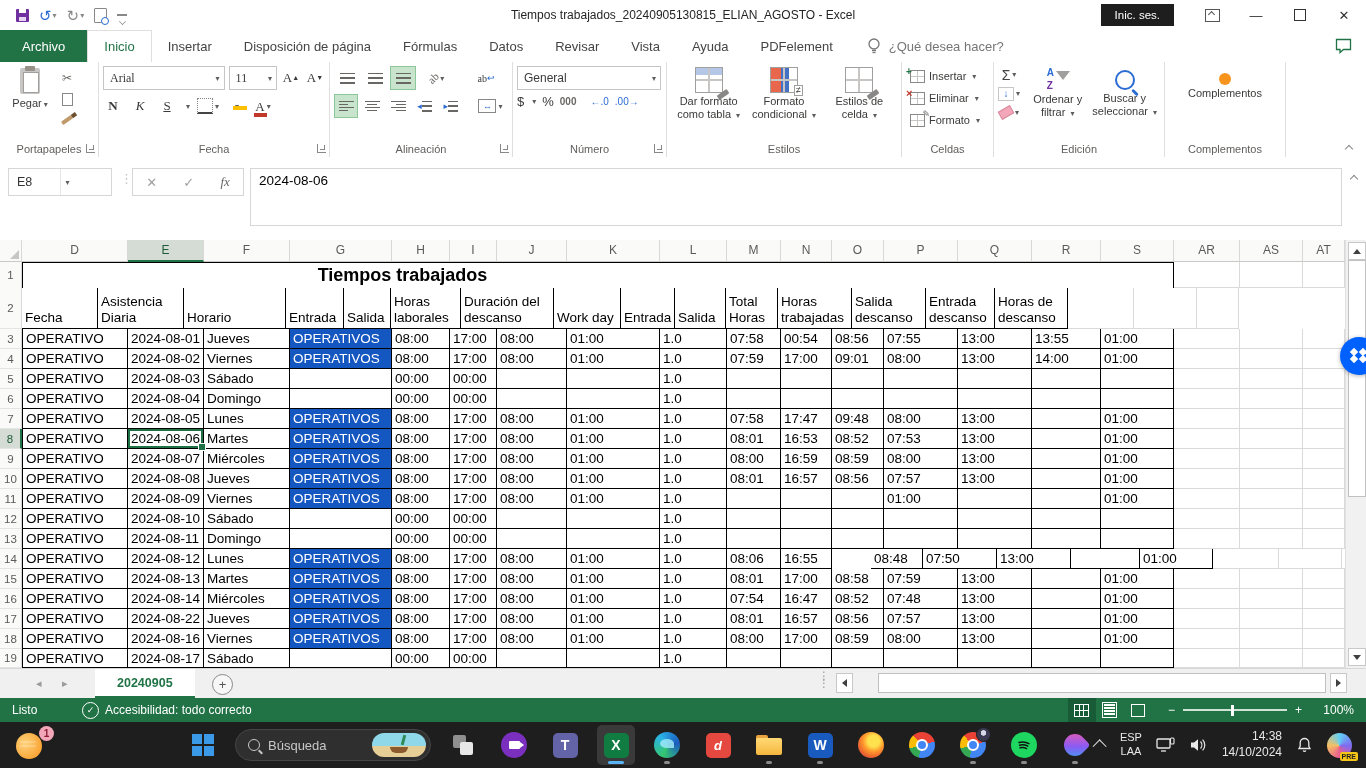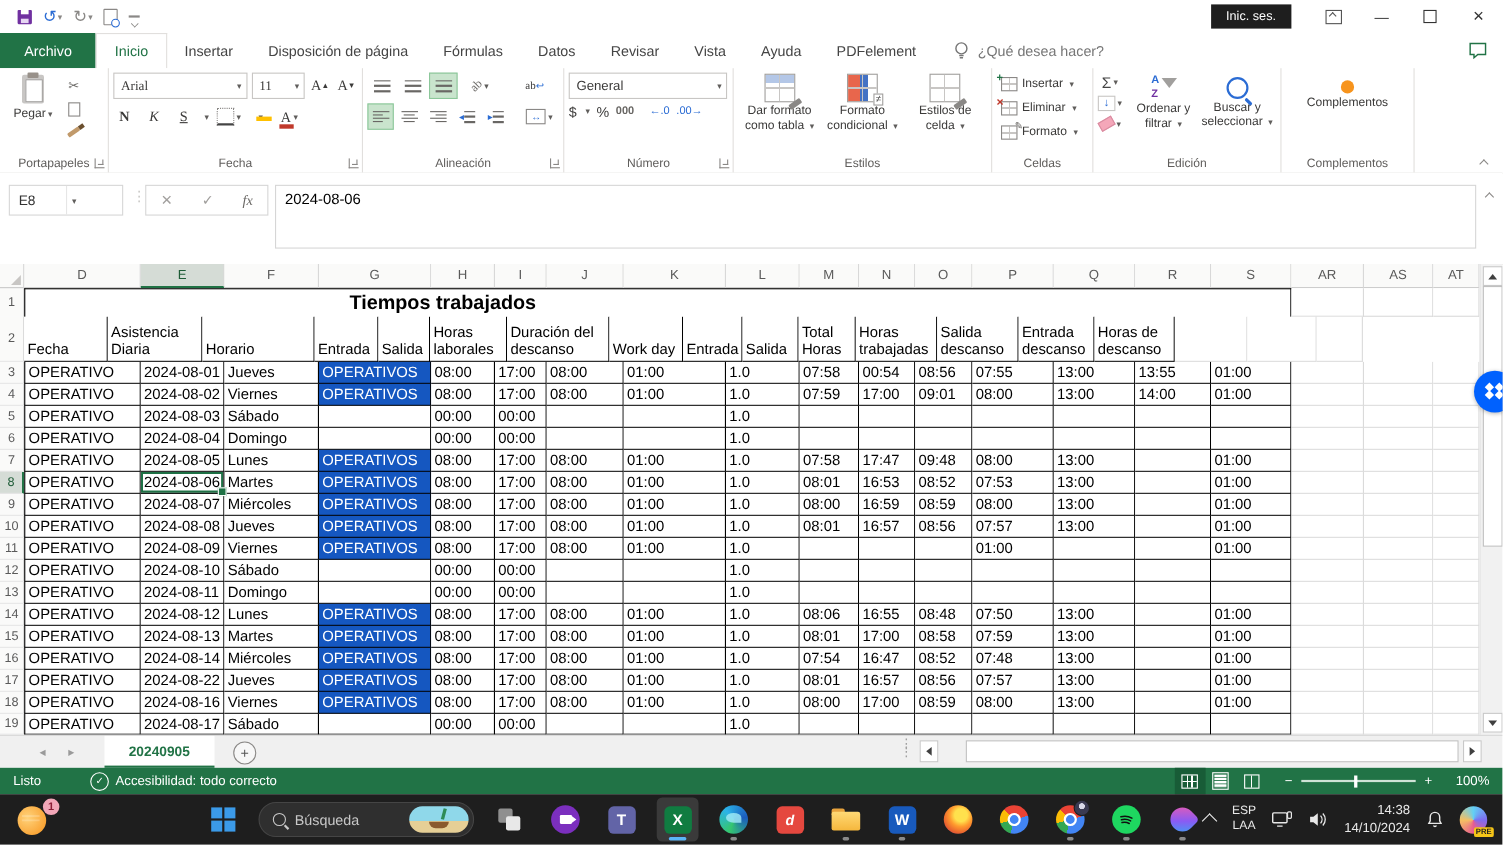--- a/index.html
+++ b/index.html
@@ -250,20 +250,21 @@
         <span class="glyph-redo">↻</span>
         <span class="mini-dd">▾</span>
       </div>
     <div class="qbtn">
         <span class="ic-preview"></span>
       </div>
     <div class="qbtn">
         <span class="ic-more"></span>
       </div>
   </div>
+  <div class="win-title">Tiempos trabajados_20240905130815_ELIAN_AGOSTO  -  Excel</div>
   <div class="tb-right">
     <div class="signin">Inic. ses.</div>
     <div class="wbtn">
         <span class="ic-ribopts"></span>
       </div>
     <div class="wbtn">—</div>
     <div class="wbtn">
         <span class="ic-restore"></span>
       </div>
     <div class="wbtn">✕</div>
@@ -882,21 +883,21 @@
       <div class="g-cell" style="width: 76px;">2024-08-12</div>
       <div class="g-cell" style="width: 86px;">Lunes</div>
       <div class="g-cell blue" style="width: 102px;">OPERATIVOS</div>
       <div class="g-cell" style="width: 58px;">08:00</div>
       <div class="g-cell" style="width: 47px;">17:00</div>
       <div class="g-cell" style="width: 70px;">08:00</div>
       <div class="g-cell" style="width: 93px;">01:00</div>
       <div class="g-cell" style="width: 67px;">1.0</div>
       <div class="g-cell" style="width: 54px;">08:06</div>
       <div class="g-cell" style="width: 51px;">16:55</div>
-      <div class="g-cell" style="width: 52px;">08:48</div>
+      <div class="g-cell" style="width: 52px; margin-left: 39px;">08:48</div>
       <div class="g-cell" style="width: 74px;">07:50</div>
       <div class="g-cell" style="width: 74px;">13:00</div>
       <div class="g-cell" style="width: 69px;"></div>
       <div class="g-cell" style="width: 73px;">01:00</div>
       <div class="g-cell out" style="width: 66px;"></div>
       <div class="g-cell out" style="width: 63px;"></div>
       <div class="g-cell out" style="width: 42px;"></div>
     </div>
     <div class="g-row" style="height: 20px;">
       <div class="g-rowhead">15</div>

